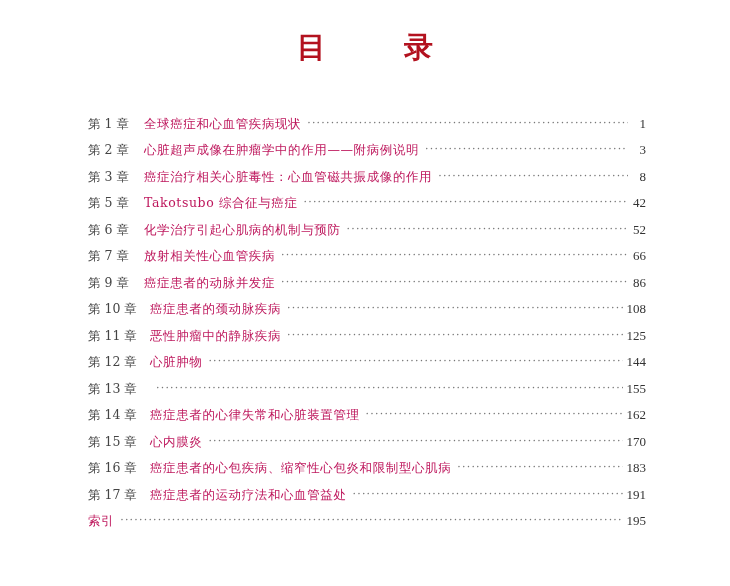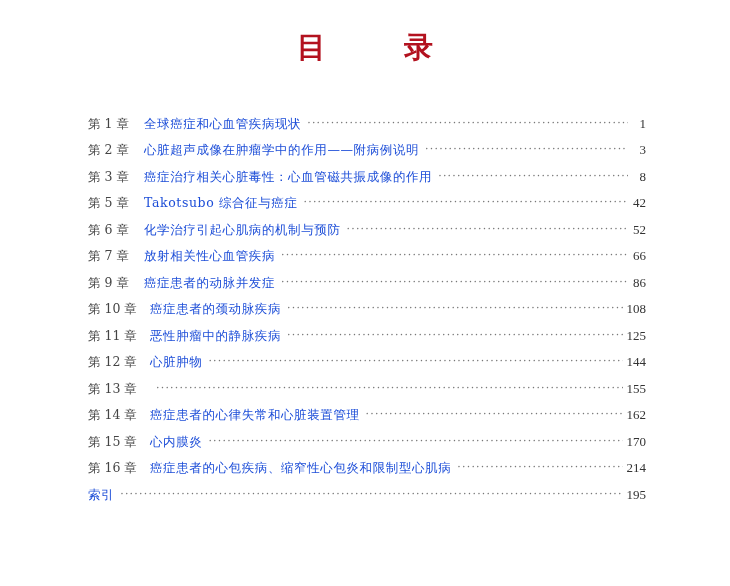--- a/index.html
+++ b/index.html
@@ -6,21 +6,21 @@
   body { width: 730px; height: 586px; position: relative; overflow: hidden;
          font-family: "DejaVu Serif", "Liberation Serif", serif; color: #3a3a3a; }
   .title { position: absolute; left: 0; width: 730px; top: 28px; text-align: center;
            font-family: "DejaVu Sans", "Liberation Sans", sans-serif; font-weight: bold;
            font-size: 29px; line-height: 38px; color: #b3121f; letter-spacing: 34px;
            padding-left: 34px; box-sizing: border-box; }
   .toc { position: absolute; left: 88px; top: 107px; width: 558px; }
   .row { display: flex; align-items: flex-end; height: 26.5px; font-size: 12.5px; line-height: 20px; }
   .chap { flex: none; width: 56px; white-space: nowrap; color: #444; }
   .chap.wide { width: 62px; }
-  .name { flex: none; white-space: nowrap; color: #1d4ed8; letter-spacing: 0.6px; }
+  .name { flex: none; white-space: nowrap; color: #be185d; letter-spacing: 0.6px; }
   .dots { flex: 1 1 auto; overflow: hidden; white-space: nowrap; margin: 0 4px 0 6px;
           color: #777; letter-spacing: 1.2px; font-size: 11px; }
   .dots::before { content: "································································································································"; }
   .page { flex: none; text-align: right; min-width: 14px; color: #333; font-family: "Liberation Serif", "DejaVu Serif", serif; font-size: 13px; }
 </style>
 </head>
 <body>
 
 <div class="title">目  录</div>
 
@@ -99,20 +99,26 @@
   <div class="row">
       <span class="chap wide">第 15 章</span>
       <span class="name">心内膜炎</span>
       <span class="dots"></span>
       <span class="page">170</span>
     </div>
   <div class="row">
       <span class="chap wide">第 16 章</span>
       <span class="name">癌症患者的心包疾病、缩窄性心包炎和限制型心肌病</span>
       <span class="dots"></span>
-      <span class="page">214</span>
+      <span class="page">183</span>
+    </div>
+  <div class="row">
+      <span class="chap wide">第 17 章</span>
+      <span class="name">癌症患者的运动疗法和心血管益处</span>
+      <span class="dots"></span>
+      <span class="page">191</span>
     </div>
   <div class="row">
       <span class="name">索引</span>
       <span class="dots"></span>
       <span class="page">195</span>
     </div>
 </div>
 
 </body></html>

